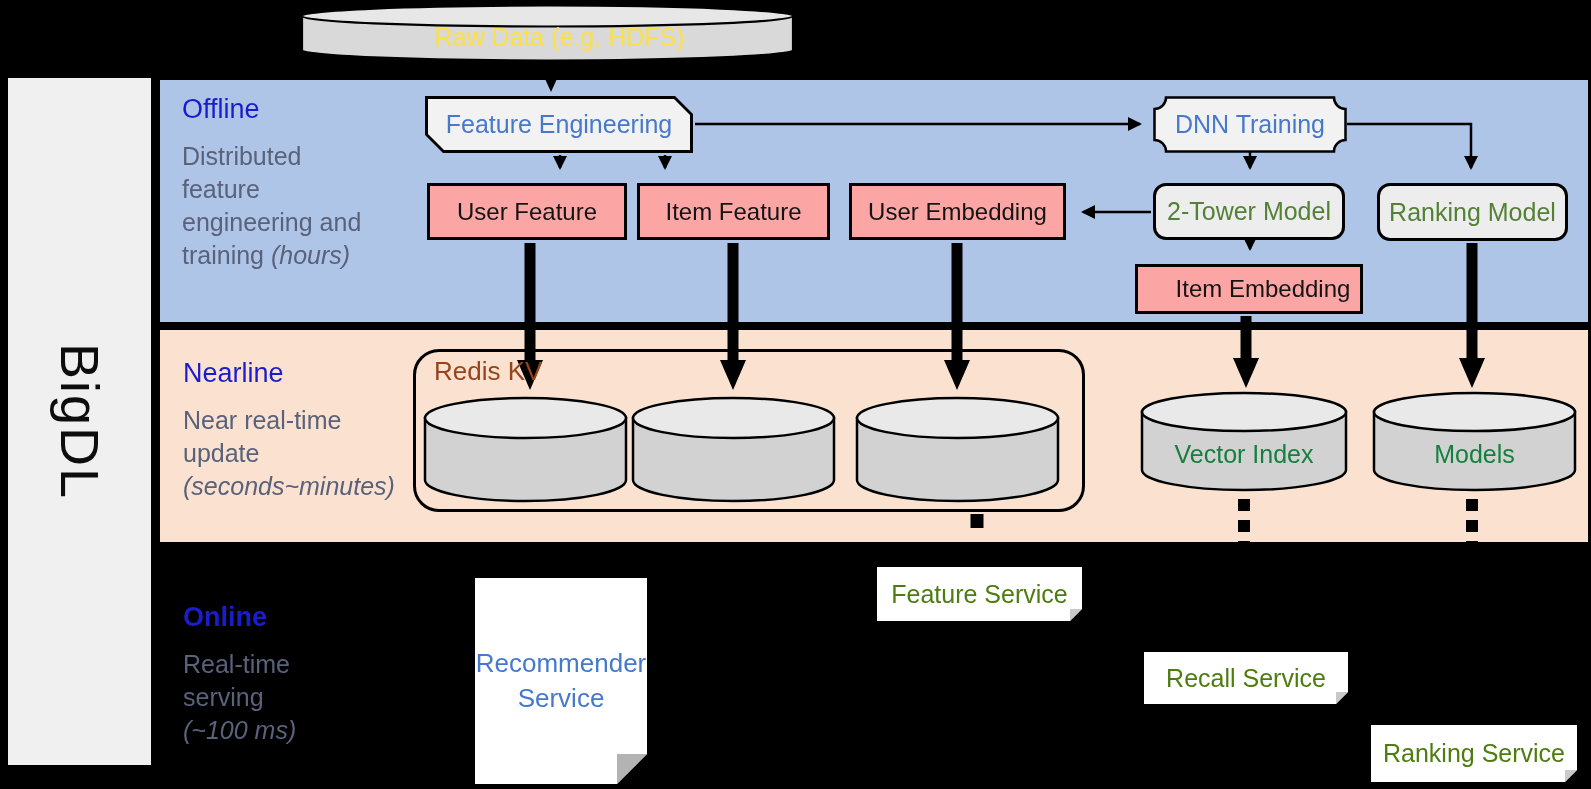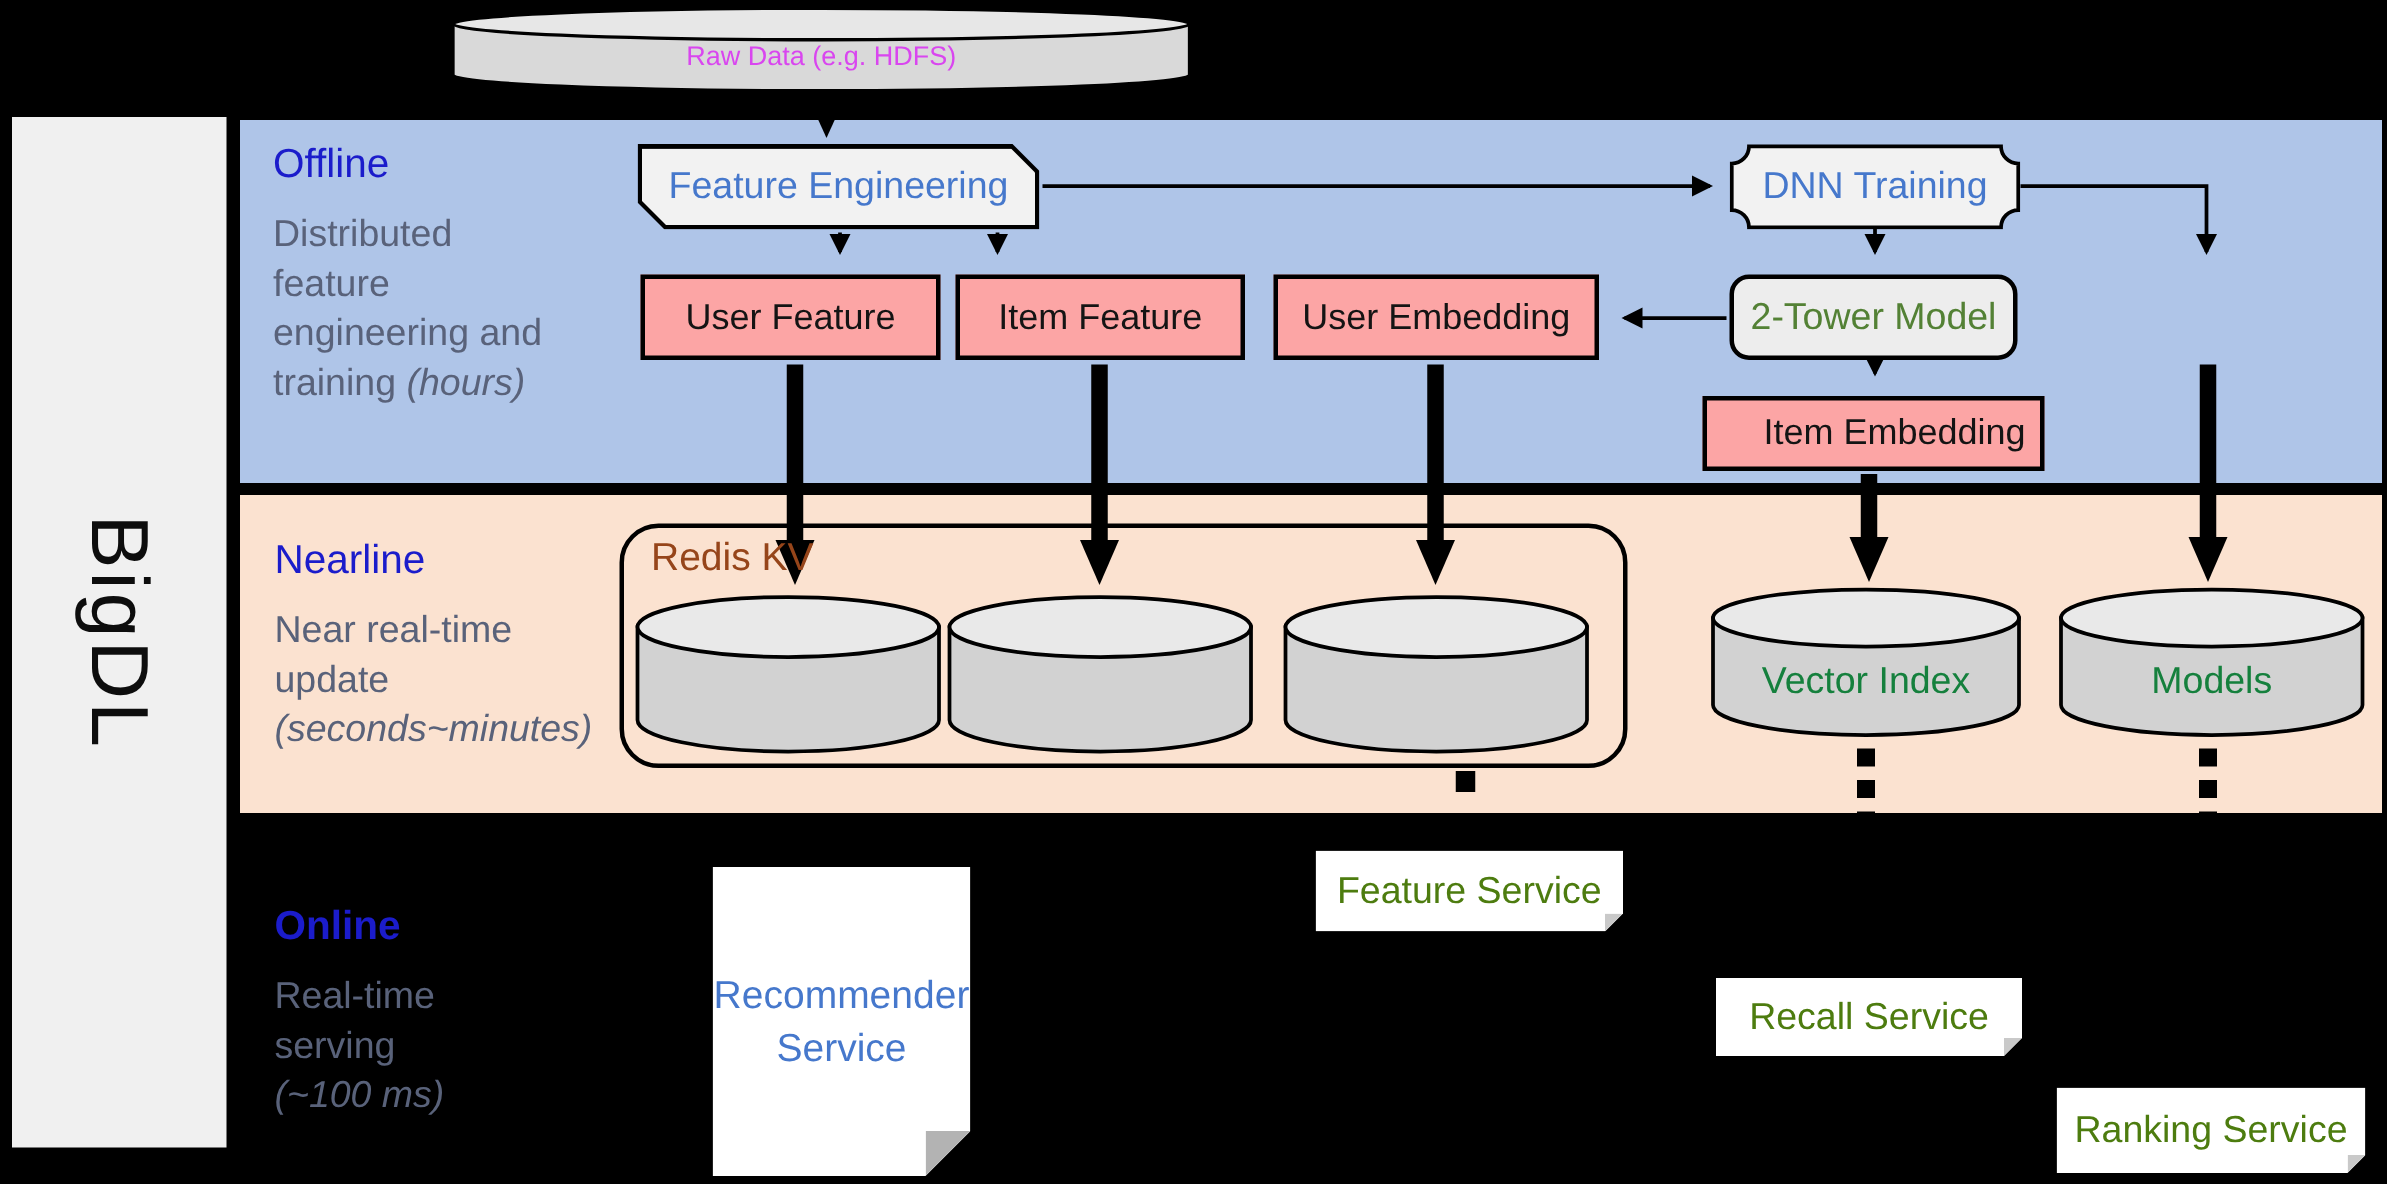--- a/index.html
+++ b/index.html
@@ -116,40 +116,41 @@
     <polygon points="960,542 994,542 977,562" fill="#000"></polygon>
     <path d="M1244,499 V546" stroke="#000" stroke-width="12" fill="none" stroke-dasharray="12 9"></path>
     <path d="M1472,499 V546" stroke="#000" stroke-width="12" fill="none" stroke-dasharray="12 9"></path>
   </svg>
 
   <div class="abs" style="left:300px;top:4px;width:495px;height:58px;">
     <svg width="495" height="58" viewBox="0 0 495 58">
       <path d="M2,12 V46 A245.5,10.5 0 0 0 493,46 V12 Z" fill="#d9d9d9" stroke="#000" stroke-width="2.2"></path>
       <ellipse cx="247.5" cy="12" rx="245.5" ry="10.5" fill="#e7e7e7" stroke="#000" stroke-width="2.2"></ellipse>
     </svg>
-    <div class="abs" style="left:0;top:8px;width:495px;height:50px;display:flex;align-items:center;justify-content:center;font-size:18px;color:#d946ef;">Raw Data (e.g. HDFS)</div>
+    <div class="abs" style="left:12px;top:8px;width:495px;height:50px;display:flex;align-items:center;justify-content:center;font-size:25px;color:#fde047;">Raw Data (e.g. HDFS)</div>
   </div>
 
   <div class="abs snip-outer" style="left:425px;top:96px;width:268px;height:57px;">
     <div class="snip-inner">Feature Engineering</div>
   </div>
 
   <div class="abs" style="left:1153px;top:96px;width:194px;height:57px;">
     <svg width="194" height="57" viewBox="0 0 194 57">
       <path d="M13,1.5 L181,1.5 A11.5,11.5 0 0 0 192.5,13 L192.5,44 A11.5,11.5 0 0 0 181,55.5 L13,55.5 A11.5,11.5 0 0 0 1.5,44 L1.5,13 A11.5,11.5 0 0 0 13,1.5 Z" fill="#f2f2f2" stroke="#000" stroke-width="2.5"></path>
     </svg>
     <div class="abs svgshape-label" style="left:0;top:0;width:194px;height:57px;">DNN Training</div>
   </div>
 
   <div class="abs graybox" style="left:427px;top:183px;width:200px;height:57px;">User Feature</div>
   <div class="abs graybox" style="left:849px;top:183px;width:217px;height:57px;">User Embedding</div>
   <div class="abs graybox" style="left:637px;top:183px;width:193px;height:57px;">Item Feature</div>
   <div class="abs graybox" style="left:1135px;top:264px;width:228px;height:50px;padding-left:28px;">Item Embedding</div>
 
   <div class="abs roundbox" style="left:1153px;top:183px;width:192px;height:57px;">2-Tower Model</div>
+  <div class="abs roundbox" style="left:1377px;top:183px;width:191px;height:58px;">Ranking Model</div>
 
   <div class="abs rediswrap">
     <span class="redislabel">Redis KV</span>
   </div>
   <svg class="abs" style="left:423px;top:396px;" width="205" height="108" viewBox="0 0 205 108">
     <path d="M2,22 V84 A100.5,21 0 0 0 203,84 V22 Z" fill="#d2d2d2" stroke="#000" stroke-width="2.5"></path>
     <ellipse cx="102.5" cy="22" rx="100.5" ry="20" fill="#e9e9e9" stroke="#000" stroke-width="2.5"></ellipse>
   </svg>
   <svg class="abs" style="left:631px;top:396px;" width="205" height="108" viewBox="0 0 205 108">
     <path d="M2,22 V84 A100.5,21 0 0 0 203,84 V22 Z" fill="#d2d2d2" stroke="#000" stroke-width="2.5"></path>

